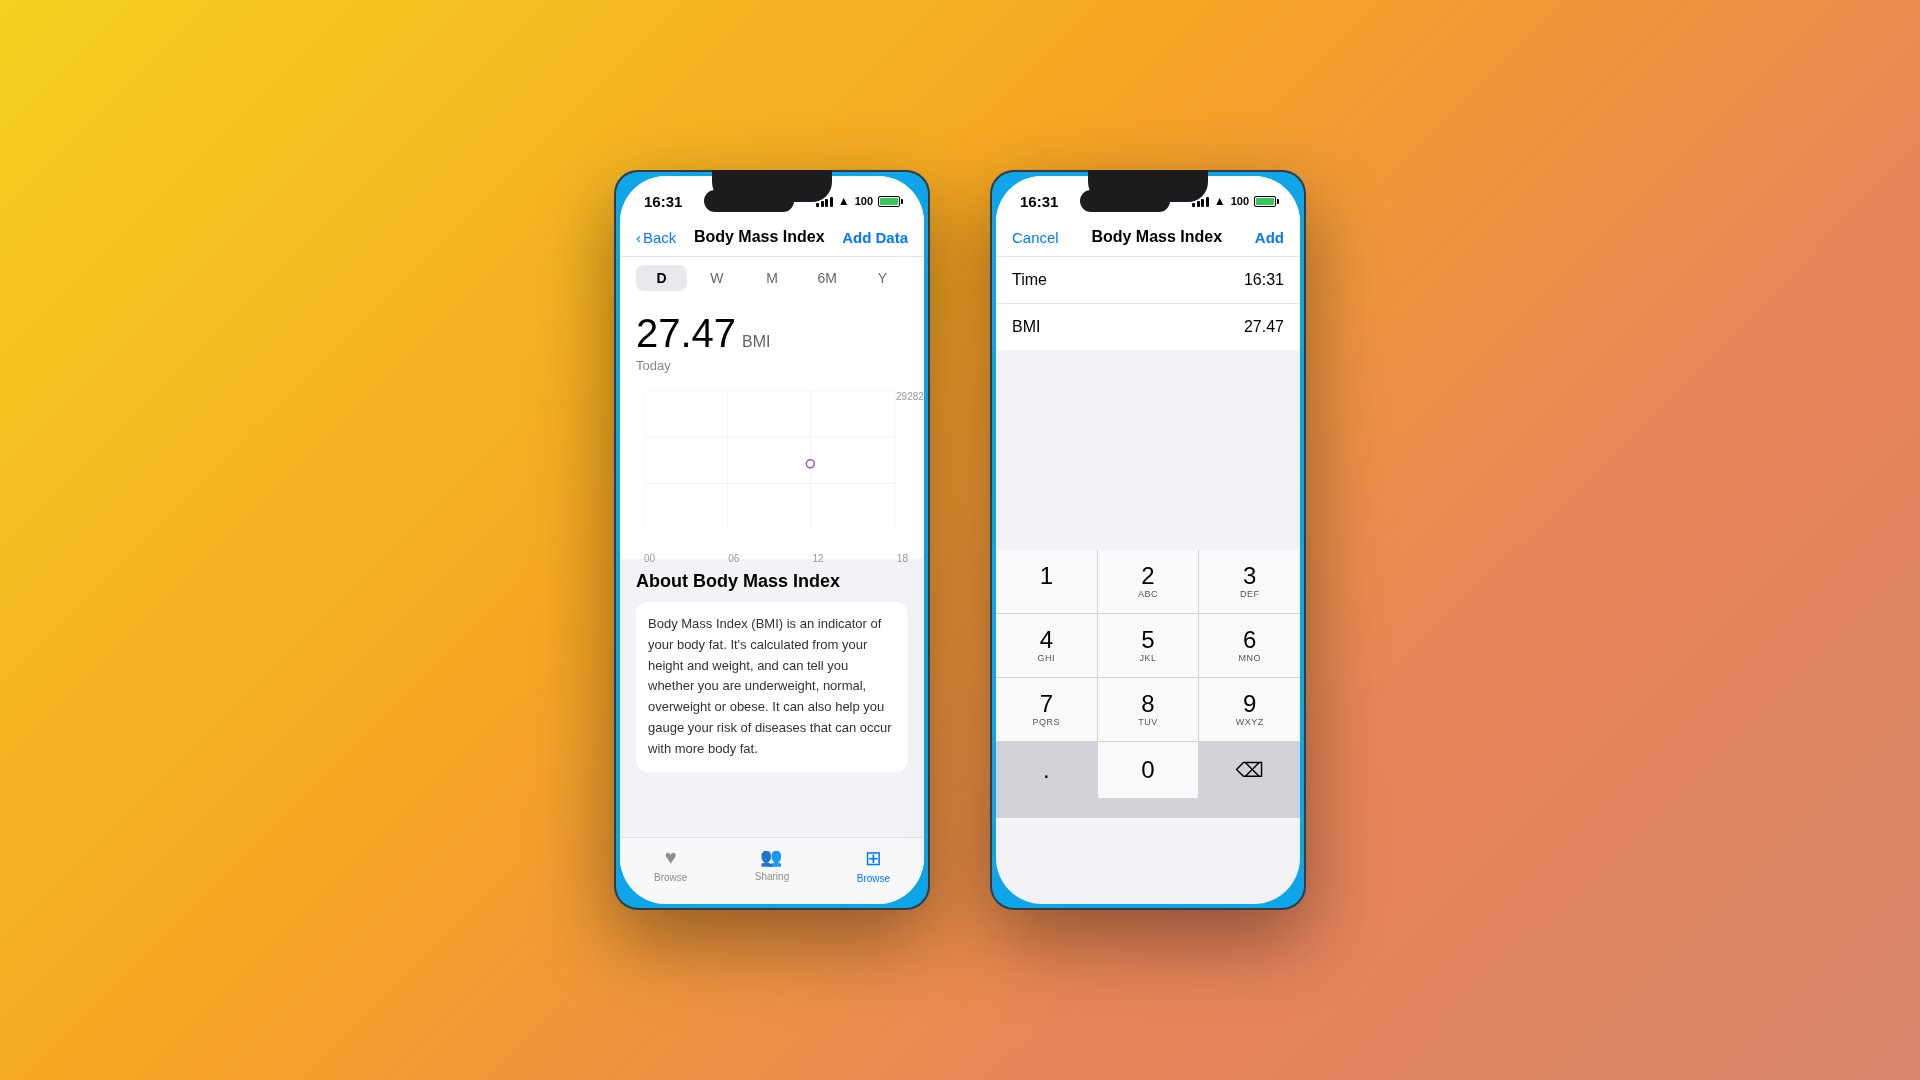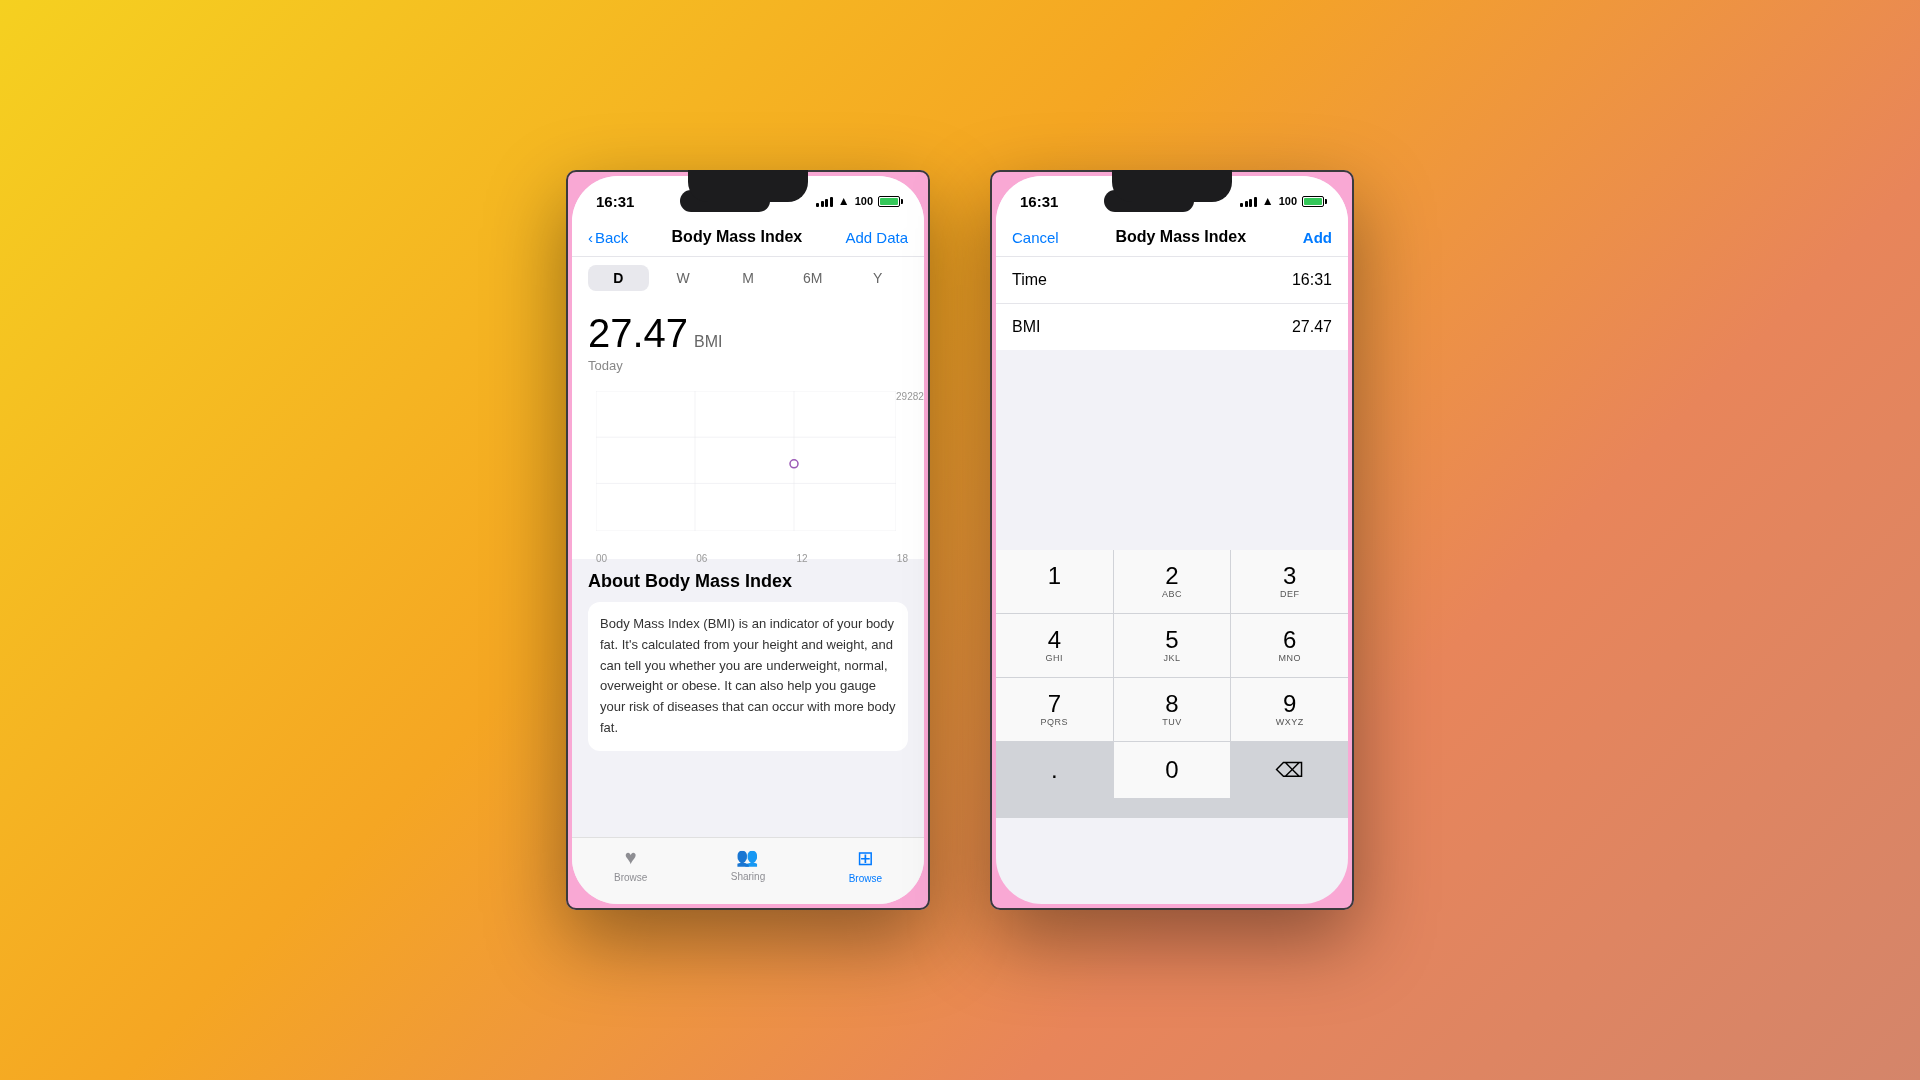--- a/index.html
+++ b/index.html
@@ -16,24 +16,24 @@
     }
 
     .phones-container {
       display: flex;
       gap: 60px;
       align-items: center;
     }
 
     
     .phone {
-      width: 364px;
+      width: 316px;
       height: 740px;
-      background: #f9a8d4;
-      border-radius: 10px;
+      background: #0ea5e9;
+      border-radius: 24px;
       position: relative;
       box-shadow: 0 30px 80px rgba(0,0,0,0.4), inset 0 0 0 2px #3a3a3c;
       overflow: hidden;
     }
 
     .phone::before {
       content: '';
       position: absolute;
       top: 0; left: 50%;
       transform: translateX(-50%);
@@ -156,21 +156,21 @@
 
     .nav-title {
       font-size: 16px;
       font-weight: 600;
       color: #000;
     }
 
     .nav-action {
       color: #007aff;
       font-size: 15px;
-      font-weight: 400;
+      font-weight: 700;
     }
 
     .time-filter {
       display: flex;
       padding: 8px 16px;
       background: white;
       gap: 4px;
       flex-shrink: 0;
     }
 

